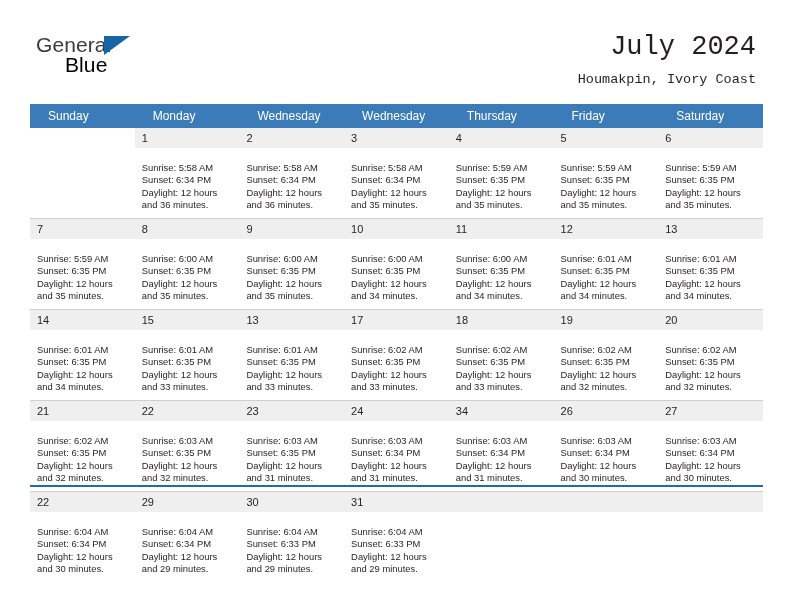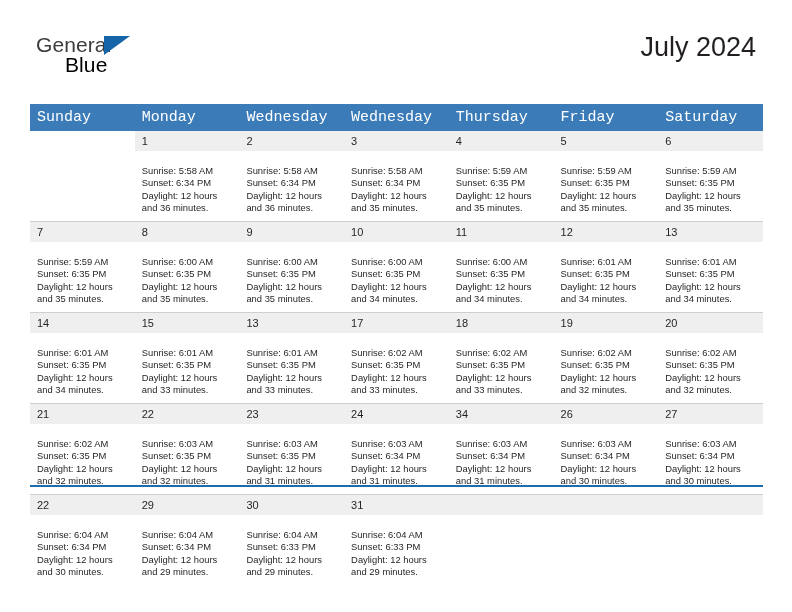--- a/index.html
+++ b/index.html
@@ -61,20 +61,21 @@
     font-size: 21px;
     line-height: 24px;
     color: #000000;
     letter-spacing: 0.1px;
   }
   .title-block {
     position: absolute;
     right: 36px;
     top: 30px;
     text-align: right;
+    font-family: Liberation Mono, monospace;
   }
   .cal-title {
     font-size: 27px;
     line-height: 34px;
     color: #231f20;
     font-weight: normal;
     margin: 0;
     white-space: nowrap;
   }
   .cal-subtitle {
@@ -91,27 +92,26 @@
     position: absolute;
     left: 30px;
     top: 104px;
     width: 733px;
     border-collapse: collapse;
     table-layout: fixed;
   }
   .calendar th {
     background: #3b7cb8;
     color: #ffffff;
-    font-size: 15px;
+    font-size: 12px;
     font-weight: normal;
     text-align: left;
-    padding: 5px 0 5px 7px;
+    padding: 5px 0 5px 18px;
     height: 12px;
     border: none;
-    font-family: Liberation Mono, monospace;
   }
   .calendar td {
     vertical-align: top;
     padding: 0;
     border: none;
     border-top: 1px solid #cfcfcf;
     width: 104.71px;
     height: 90px;
   }
   .week-first td {
@@ -165,20 +165,21 @@
   <div class="masthead">
 
     <div class="logo">
       <span class="logo-general">General</span>
       <span class="logo-tri"></span>
       <span class="logo-blue">Blue</span>
     </div>
 
     <div class="title-block">
       <h1 class="cal-title">July 2024</h1>
+      <h2 class="cal-subtitle">Houmakpin, Ivory Coast</h2>
     </div>
 
   </div>
 
   <table class="calendar">
     <thead>
       <tr>
         <th>Sunday</th>
         <th>Monday</th>
         <th>Wednesday</th>

